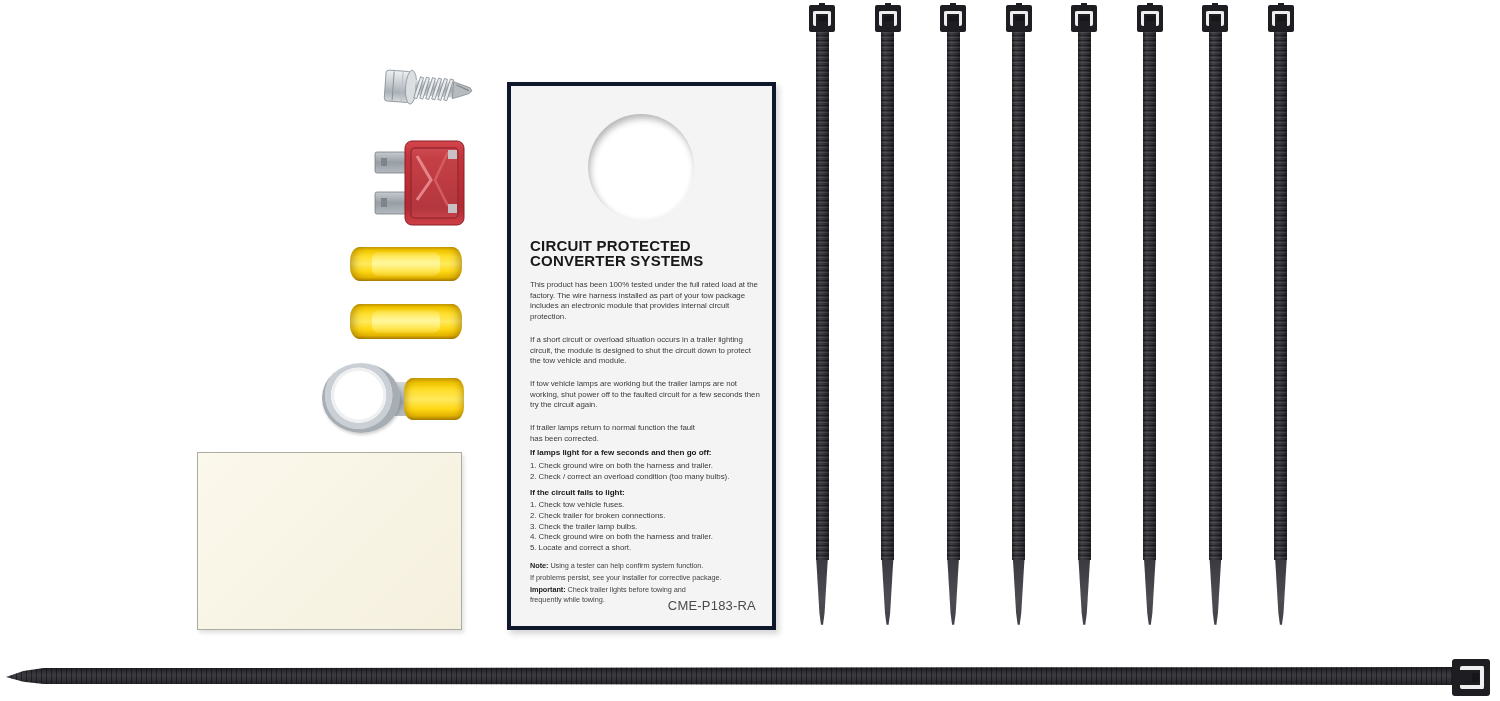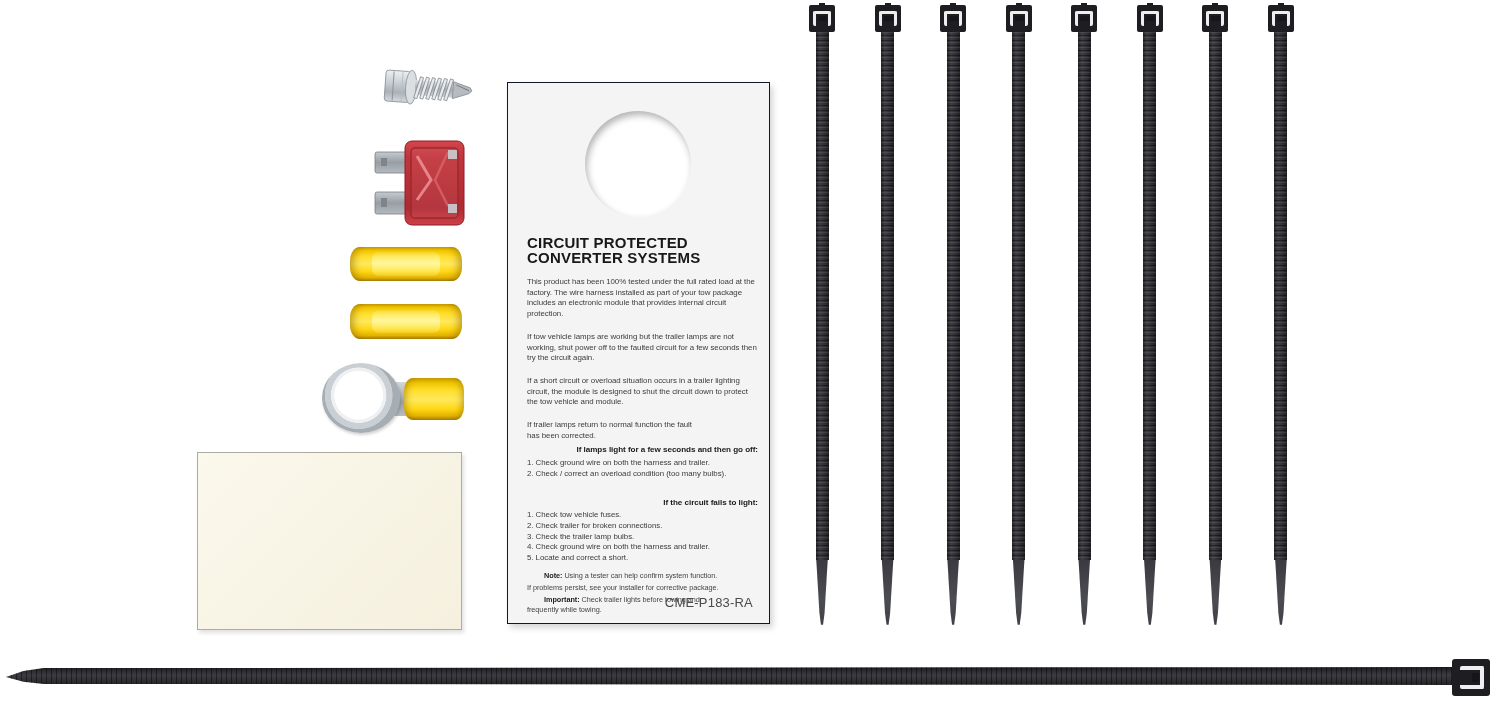--- a/index.html
+++ b/index.html
@@ -46,41 +46,41 @@
   }
   
   #pad{
     position:absolute;left:197px;top:452px;width:263px;height:176px;
     background:linear-gradient(135deg,#fbf8ec,#f5f0de);
     border:1px solid #adaca0;box-shadow:2px 3px 4px rgba(0,0,0,.12);
   }
   
   #card{
     position:absolute;left:507px;top:82px;width:261px;height:540px;
-    background:#f4f4f4;border:1px solid #0f172a;box-shadow:3px 4px 6px rgba(0,0,0,.16);
+    background:#f4f4f4;border:4px solid #0f172a;box-shadow:3px 4px 6px rgba(0,0,0,.16);
   }
   #card-hole{
     position:absolute;left:77px;top:28px;width:106px;height:106px;border-radius:50%;
     background:#ffffff;
     box-shadow:inset 2px 4px 7px rgba(0,0,0,.30), inset -1px -2px 3px rgba(255,255,255,.9);
   }
   #card-text{
     position:absolute;left:19px;right:11px;top:152px;color:#3c3c3c;
     font-size:7.9px;line-height:10.7px;letter-spacing:-0.05px;
   }
   .card-title{
     margin:0 0 8px;font-size:15px;line-height:15px;font-weight:bold;color:#181818;letter-spacing:0.2px;
   }
   .card-para{margin:12px 0 4px;max-width:231px;}
   .narrow{max-width:176px;}
-  .card-h{margin:3px 0 2px;font-weight:bold;color:#1a1a1a;font-size:8.1px;text-align:right;}
+  .card-h{margin:3px 0 2px;font-weight:bold;color:#1a1a1a;font-size:8.1px;}
   .card-li{max-width:231px;}
   .fineprint{margin-top:7px;font-size:7.3px;line-height:9.6px;color:#454545;}
   .fineprint .fp-row{margin-bottom:2.5px;}
-  .b{font-weight:bold;color:#222;margin-left:17px;}
+  .b{font-weight:bold;color:#222;}
   #part-code{position:absolute;right:16px;bottom:13px;font-size:13px;color:#4a4a4a;letter-spacing:0.2px;}
   
   #zip-ties-row{
     position:absolute;left:809px;top:5px;width:485px;height:625px;
     display:flex;justify-content:space-between;
   }
   .zip-tie{width:26px;display:flex;flex-direction:column;align-items:center;}
   .tie-head{position:relative;width:26px;height:27px;background:#1e1e22;border-radius:2px;flex:0 0 auto;}
   .tie-head::before{content:"";position:absolute;left:10px;top:-2px;width:6px;height:3px;background:#1e1e22;}
   .tie-pawl{
@@ -188,29 +188,29 @@
   <div id="pad"></div>
 
   <div id="card">
     <div id="card-hole"></div>
     <div id="card-text">
       <h1 class="card-title">
         <span style="display:block">CIRCUIT PROTECTED</span>
         <span style="display:block">CONVERTER SYSTEMS</span>
       </h1>
       <p class="card-para">This product has been 100% tested under the full rated load at the factory. The wire harness installed as part of your tow package includes an electronic module that provides internal circuit protection.</p>
+      <p class="card-para">If a short circuit or overload situation occurs in a trailer lighting circuit, the module is designed to shut the circuit down to protect the tow vehicle and module.</p>
       <p class="card-para">If tow vehicle lamps are working but the trailer lamps are not working, shut power off to the faulted circuit for a few seconds then try the circuit again.</p>
-      <p class="card-para">If a short circuit or overload situation occurs in a trailer lighting circuit, the module is designed to shut the circuit down to protect the tow vehicle and module.</p>
       <p class="card-para narrow">If trailer lamps return to normal function the fault has been corrected.</p>
 
       <div class="card-h">If lamps light for a few seconds and then go off:</div>
       <div class="card-li">1. Check ground wire on both the harness and trailer.</div>
       <div class="card-li">2. Check / correct an overload condition (too many bulbs).</div>
 
-      <div class="card-h" style="margin-top:18px">If the circuit fails to light:</div>
+      <div class="card-h" style="margin-top:5px">If the circuit fails to light:</div>
       <div class="card-li">1. Check tow vehicle fuses.</div>
       <div class="card-li">2. Check trailer for broken connections.</div>
       <div class="card-li">3. Check the trailer lamp bulbs.</div>
       <div class="card-li">4. Check ground wire on both the harness and trailer.</div>
       <div class="card-li">5. Locate and correct a short.</div>
 
       <div class="fineprint">
         <div class="fp-row"><span class="b">Note:</span> <span>Using a tester can help confirm system function.</span></div>
         <div class="fp-row">If problems persist, see your installer for corrective package.</div>
         <div class="fp-row narrow"><span class="b">Important:</span> <span>Check trailer lights before towing and frequently while towing.</span></div>

